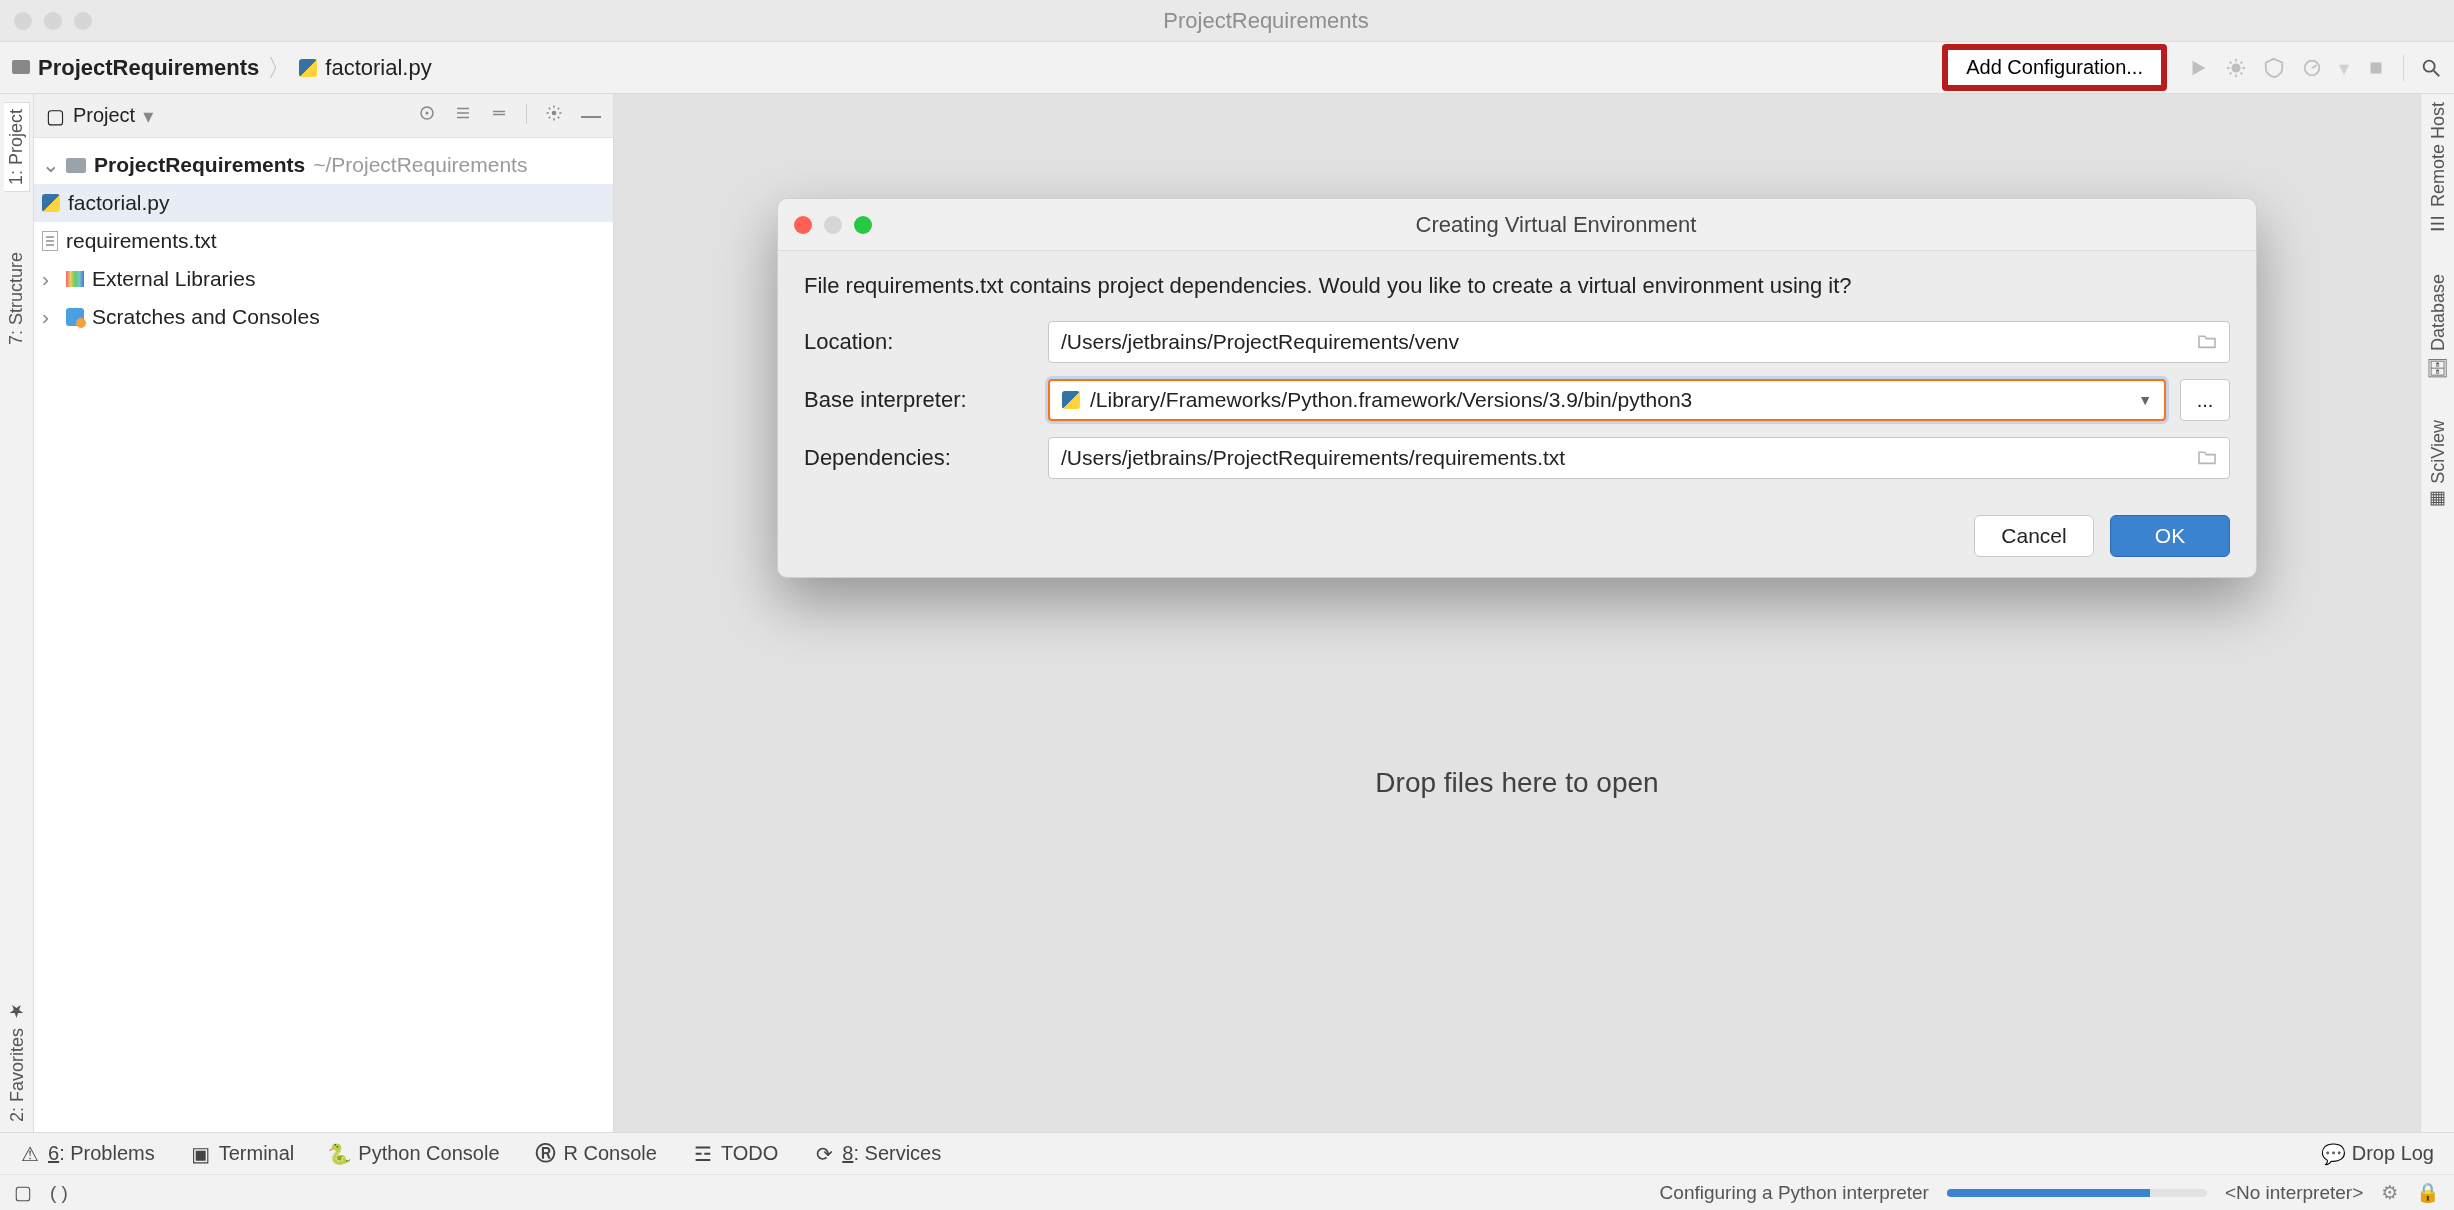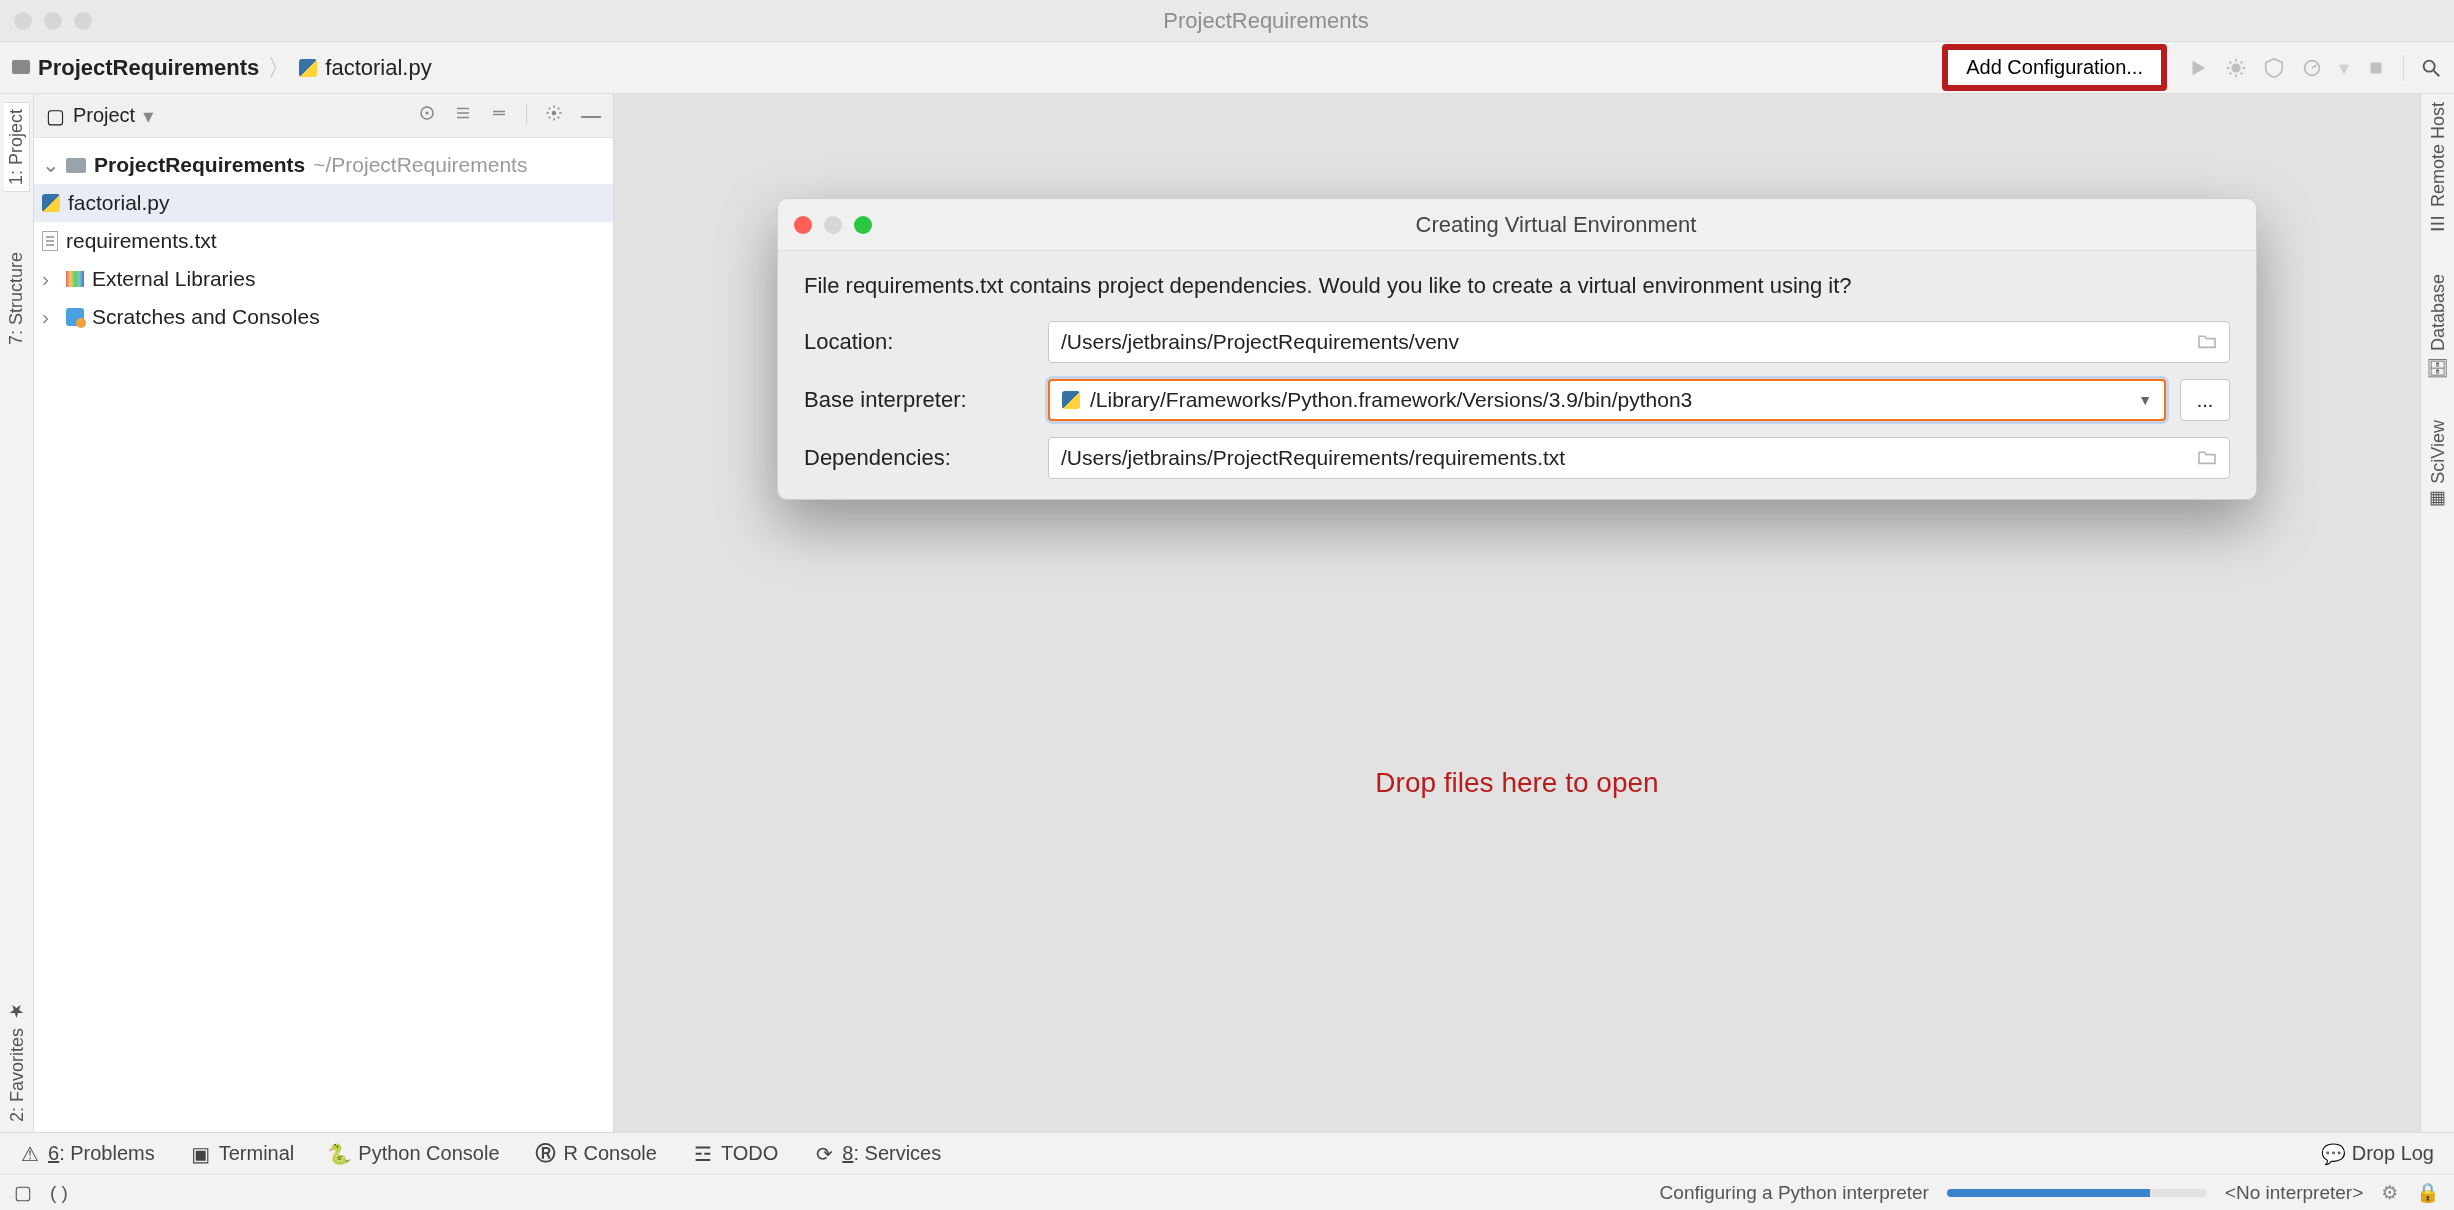--- a/index.html
+++ b/index.html
@@ -50,21 +50,21 @@
   .lib-icon { width:18px; height:16px; display:inline-block; background: linear-gradient(90deg,#e66,#ec6,#6c6,#6cc,#66c); }
   .scratch-icon { width:18px; height:18px; border-radius:3px; background:#4aa0e0; display:inline-block; position:relative; }
   .scratch-icon::after { content:""; position:absolute; right:-2px; bottom:-2px; width:10px; height:10px; border-radius:50%; background:#f2a23c; }
   .muted { color:#9a9a9a; }
   .bold { font-weight:600; }
   .indent1 { padding-left:44px; }
   .indent2 { padding-left:76px; }
 
   
   .editor-area { flex:1; background:#e2e2e2; display:flex; align-items:center; justify-content:center; position:relative; }
-  .drop-text { color:#b91c1c; font-size:28px; margin-top:340px; }
+  .drop-text { color:#404040; font-size:28px; margin-top:340px; }
 
   
   .dialog { position:absolute; top:104px; left:50%; transform:translateX(-50%); width:1480px; background:#ececec; border-radius:10px; box-shadow:0 24px 60px rgba(0,0,0,.35); border:1px solid #cfcfcf; }
   .dlg-titlebar { height:52px; display:flex; align-items:center; padding:0 16px; border-bottom:1px solid #ddd; border-radius:10px 10px 0 0; background:#f0f0f0; }
   .dlg-traffic { display:flex; gap:12px; }
   .dlg-dot { width:18px; height:18px; border-radius:50%; }
   .dlg-dot.red { background:#ff5f57; }
   .dlg-dot.gray { background:#d6d6d6; }
   .dlg-dot.green { background:#28c840; }
   .dlg-title { flex:1; text-align:center; color:#444; font-size:22px; }
@@ -259,20 +259,24 @@
           <div class="ellipsis-btn">...</div>
 
           <div class="dlg-label">Dependencies:</div>
           <div class="dlg-input" style="grid-column:2 / span 2;">
             <span>/Users/jetbrains/ProjectRequirements/requirements.txt</span>
             <span class="folder-btn"><svg width="20" height="16" viewBox="0 0 24 20">
                   <path d="M2 4h7l2 3h11v11H2z" fill="none" stroke="currentColor" stroke-width="2"></path>
                 </svg></span>
           </div>
         </div>
+        <div class="dlg-buttons">
+          <div class="btn btn-cancel">Cancel</div>
+          <div class="btn btn-ok">OK</div>
+        </div>
       </div>
     </div>
   </div>
 
   <div class="right-rail">
     <div class="rail-tab">
       <span>☰</span>
       <span>Remote Host</span>
     </div>
     <div class="rail-tab">

